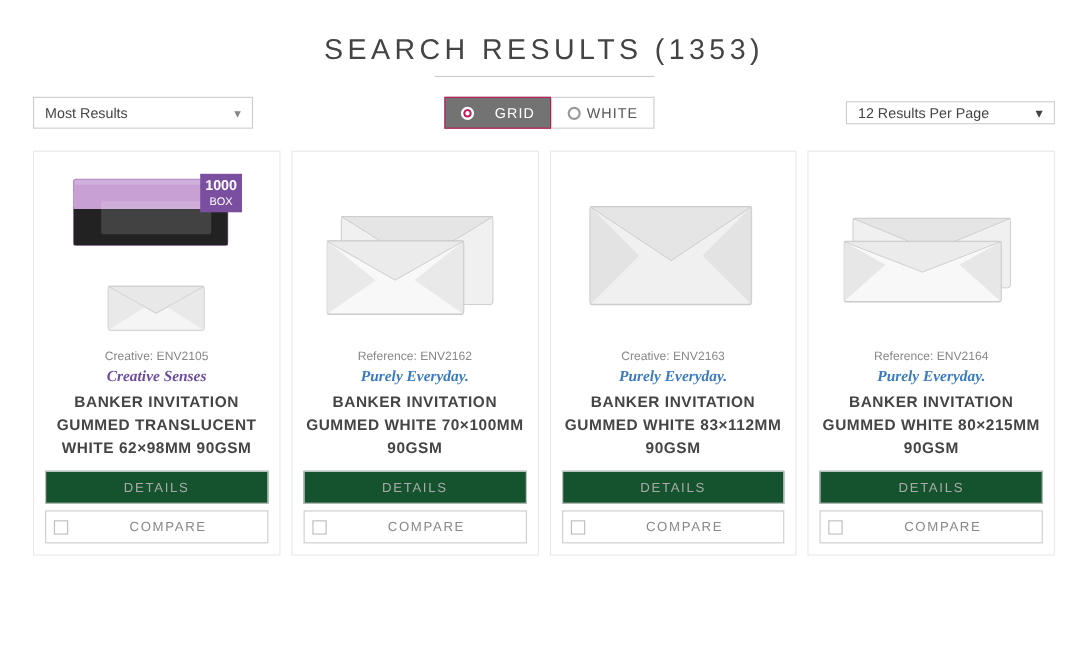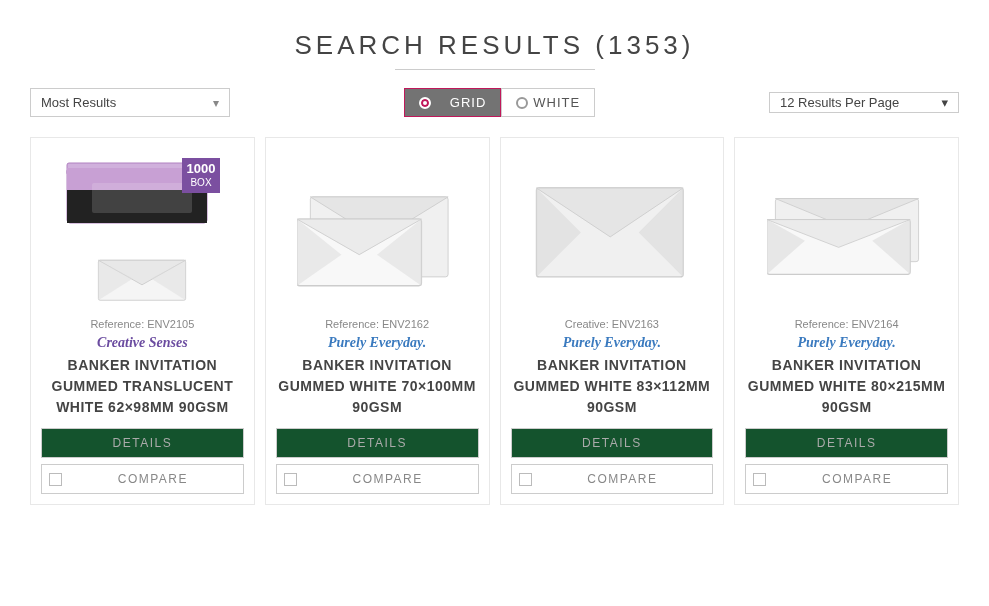--- a/index.html
+++ b/index.html
@@ -297,21 +297,21 @@
           <svg class="small-envelope" viewBox="0 0 100 55">
             <rect x="2" y="8" width="96" height="44" rx="2" fill="#f5f5f5" stroke="#ccc" stroke-width="1"></rect>
 
             <polygon points="2,8 50,35 98,8" fill="#e8e8e8" stroke="#ccc" stroke-width="1"></polygon>
 
             <polygon points="2,52 40,28 2,8" fill="#ddd" opacity="0.5"></polygon>
             <polygon points="98,52 60,28 98,8" fill="#ddd" opacity="0.5"></polygon>
           </svg>
         </div>
       </div>
-      <div class="product-ref">Reference: ENV2105</div>
+      <div class="product-ref">Creative: ENV2105</div>
       <div class="product-brand brand-creative">Creative Senses</div>
       <div class="product-name">BANKER INVITATION GUMMED TRANSLUCENT WHITE 62×98MM 90GSM</div>
       <div class="product-actions">
         <button class="details-btn">DETAILS</button>
         <div class="compare-row">
           <span class="compare-checkbox"></span>
           <span class="compare-label">COMPARE</span>
         </div>
       </div>
     </div>

